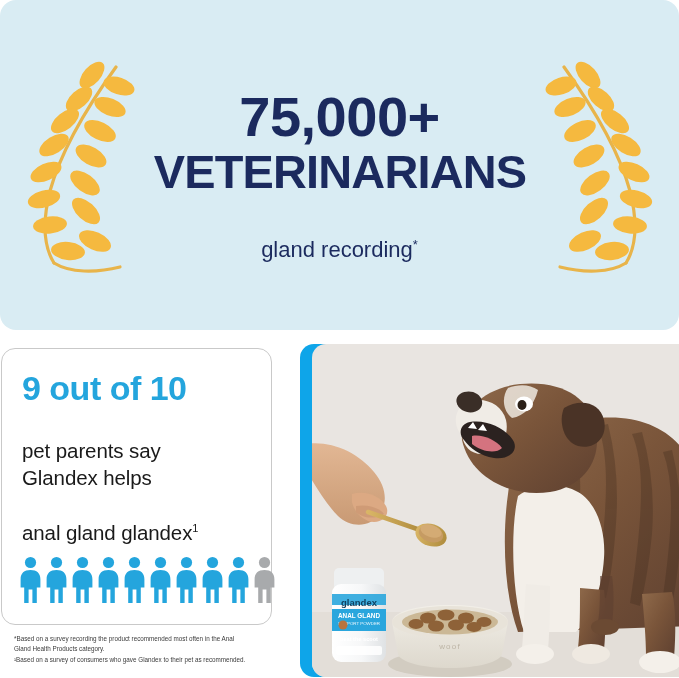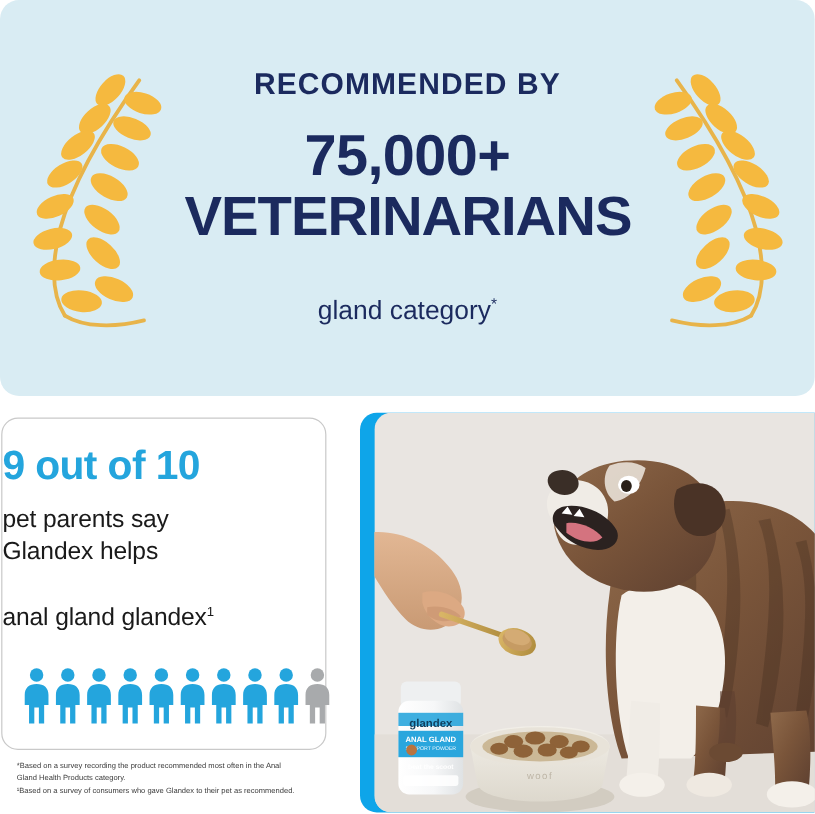--- a/index.html
+++ b/index.html
@@ -51,21 +51,21 @@
     color: #1b2a5e;
     font-weight: bold;
     font-size: 25px;
     letter-spacing: 0.9px;
     line-height: 1.05;
     white-space: nowrap;
   }
   .bignum {
     color: #1b2a5e;
     font-weight: bold;
-    font-size: 48px;
+    font-size: 56px;
     letter-spacing: -0.5px;
     line-height: 1.12;
     margin-top: 20px;
   }
   .bigword {
     color: #1b2a5e;
     font-weight: bold;
     font-size: 46px;
     letter-spacing: -0.8px;
     line-height: 1.0;
@@ -82,35 +82,35 @@
   .subline sup { font-size: 13px; vertical-align: super; }
 
   
   .stat-card {
     position: absolute;
     left: 1px; top: 348px;
     width: 271px; height: 277px;
     background: #ffffff;
     border: 1px solid #c9c9c9;
     border-radius: 14px;
-    padding: 22px 16px 12px 0;
+    padding: 22px 16px 12px 20px;
   }
   .stat-head {
     color: #24a5dd;
     font-weight: bold;
     font-size: 34px;
     letter-spacing: -0.5px;
     line-height: 1;
     white-space: nowrap;
   }
   .stat-body {
     color: #1a1a1a;
     font-size: 20.5px;
     line-height: 1.33;
-    margin-top: 14px;
+    margin-top: 32px;
     letter-spacing: -0.1px;
   }
   .stat-body sup { font-size: 11px; vertical-align: super; }
   .people-row {
     position: absolute;
     left: 17px; bottom: 20px;
     display: flex;
     gap: 3px;
   }
   .person { width: 23px; height: 48px; display: block; }
@@ -166,26 +166,25 @@
               <ellipse cx="66" cy="156" rx="17" ry="9" transform="rotate(42 66 156)"></ellipse>
               <ellipse cx="30" cy="170" rx="17" ry="8.5" transform="rotate(-6 30 170)"></ellipse>
               <ellipse cx="75" cy="186" rx="17" ry="9" transform="rotate(24 75 186)"></ellipse>
               <ellipse cx="48" cy="196" rx="17" ry="9" transform="rotate(6 48 196)"></ellipse>
             </g>
           </g>
         </svg>
       </div>
 
       <div class="banner-text">
-        <div class="kicker">RECOMMENDED BY</div>
         <div class="bignum">75,000+</div>
         <div class="bigword">VETERINARIANS</div>
         <div class="subline">
           <br>
-          <span>gland category</span><sup>*</sup>
+          <span>gland recording</span><sup>*</sup>
         </div>
       </div>
 
       <div class="laurel laurel-right">
         <svg viewBox="0 0 120 220" xmlns="http://www.w3.org/2000/svg">
           <g>
             <path d="M96 12 C 70 48, 42 92, 30 136 C 22 168, 24 192, 34 208" fill="none" stroke="#e8b44a" stroke-width="3.2" stroke-linecap="round"></path>
             <path d="M34 208 C 50 218, 76 218, 100 212" fill="none" stroke="#e8b44a" stroke-width="3.2" stroke-linecap="round"></path>
             <g fill="#f5b93f">
               <ellipse cx="72" cy="20" rx="16" ry="8.5" transform="rotate(-48 72 20)"></ellipse>

